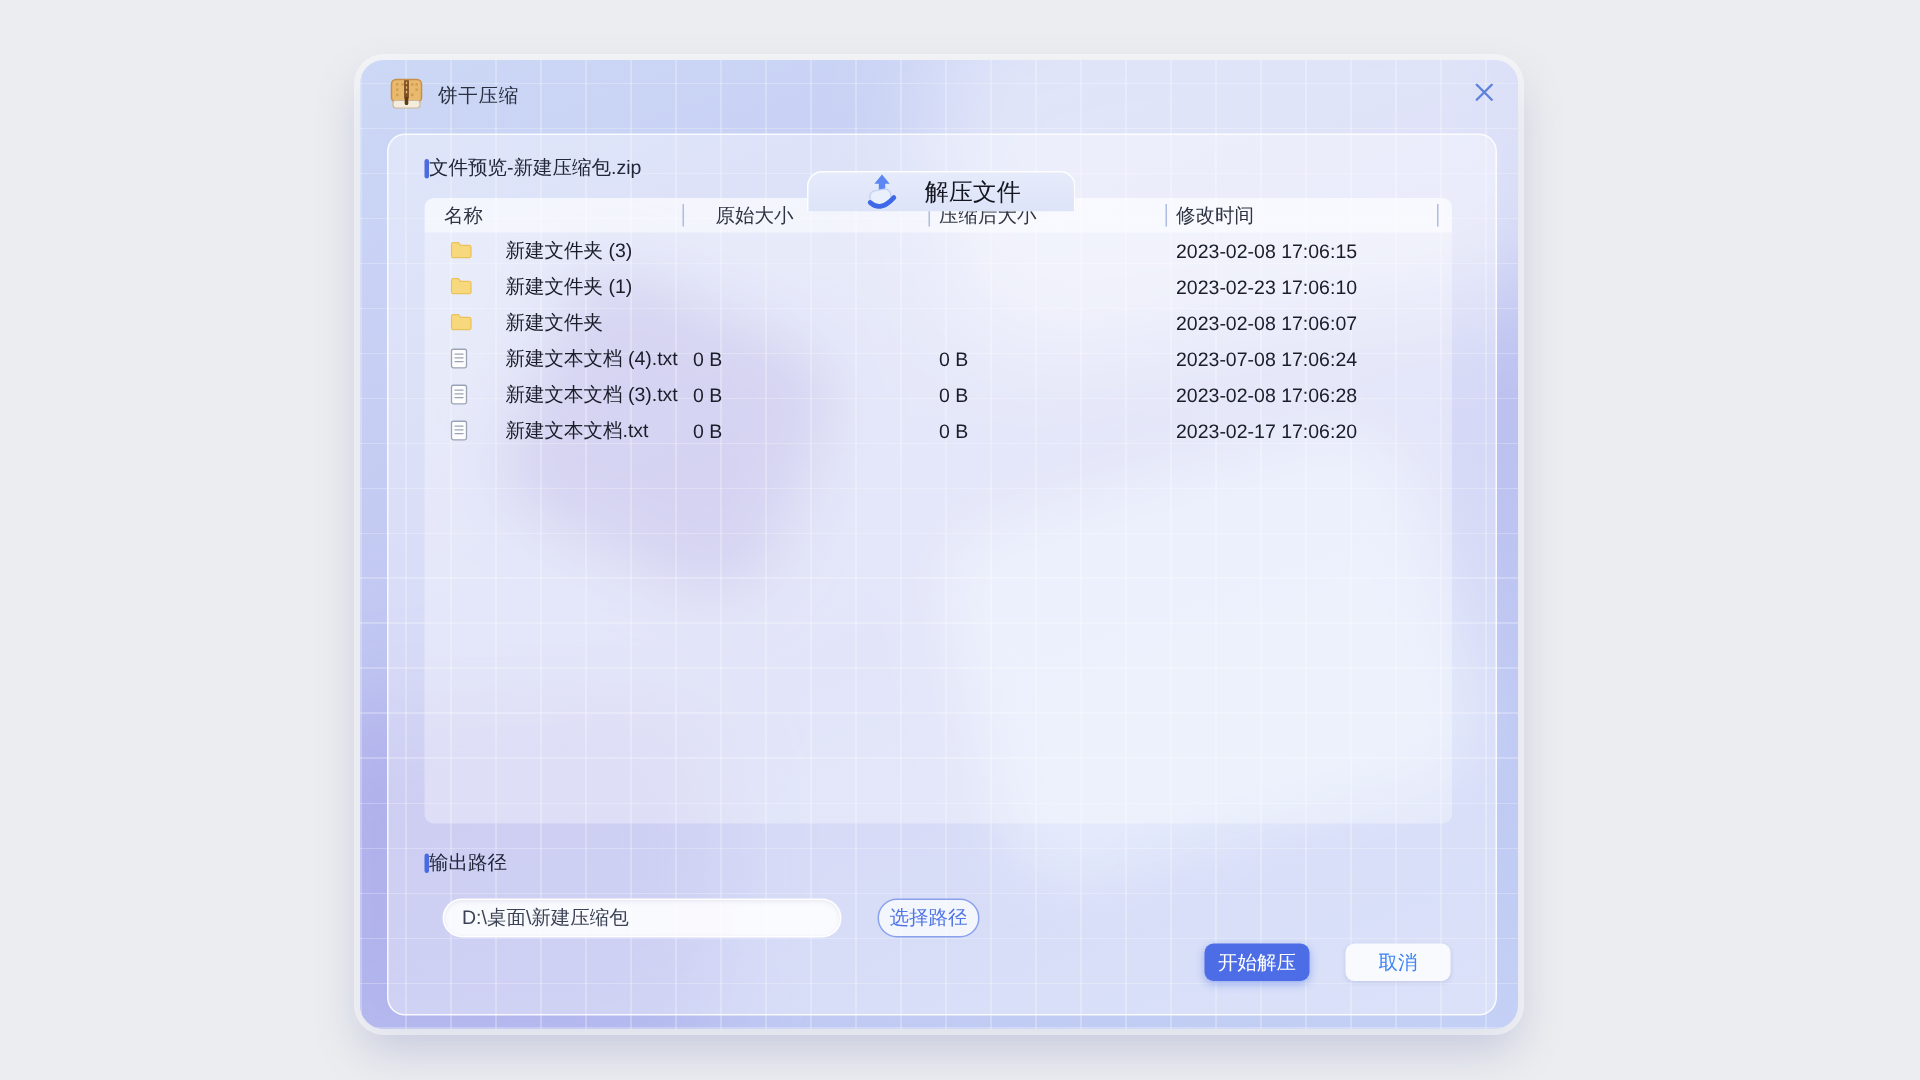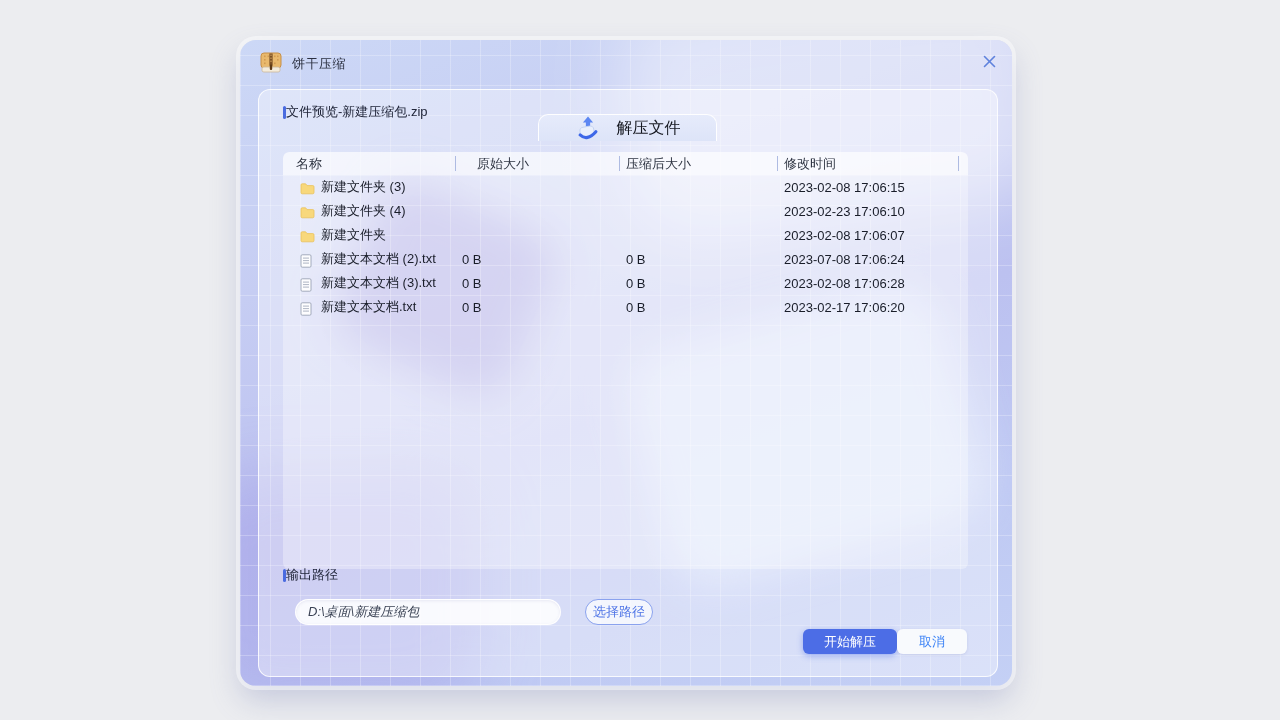--- a/index.html
+++ b/index.html
@@ -61,62 +61,61 @@
   }
   .section-label { position:absolute; display:flex; align-items:center; gap:0; }
   .section-bar { width:3px; height:13px; border-radius:1.5px; background:#4a6be0; }
   .section-text { font-size:13px; color:#21263a; }
   .section-preview { left:24px; top:13px; }
   .section-output { left:24px; top:476px; }
 
   
   .table {
     position:absolute; left:24px; top:42px; width:685px; height:417px;
-    border-radius:6px; background:rgba(255,255,255,0.32); overflow:hidden;margin-top:20px;
+    border-radius:6px; background:rgba(255,255,255,0.32); overflow:hidden;
   }
   .thead {
     display:flex; height:23px; align-items:center;
     background:rgba(255,255,255,0.50); border-radius:6px 6px 0 0;
   }
   .th { position:relative; font-size:13px; color:#2e3442; height:100%; display:flex; align-items:center; }
   .th-name { width:172px; padding-left:13px; }
   .th-size { width:164px; padding-left:22px; }
   .th-csize { width:158px; padding-left:7px; }
   .th-time { width:181px; padding-left:7px; }
   .th-gutter { width:10px; }
   .th + .th::before {
     content:""; position:absolute; left:0; top:4px; width:1px; height:15px; background:#aebbe2;
   }
   .tbody { }
   .tr { display:flex; height:24px; align-items:center; cursor:default; }
   .td { font-size:13px; color:#191d29; overflow:hidden; white-space:nowrap; }
-  .td-name { width:172px; padding-left:17px; display:flex; align-items:flex-end; gap:6px; }
+  .td-name { width:172px; padding-left:17px; display:flex; align-items:center; gap:22px; }
   .td-size { width:164px; padding-left:7px; }
   .td-csize { width:158px; padding-left:7px; }
   .td-time { width:181px; padding-left:7px; }
   .row-icon { width:15px; height:14px; flex:0 0 auto; display:inline-flex; }
 
   
   .path-input {
     position:absolute; left:36px; top:509px; width:266px; height:26px;
     border:1px solid rgba(255,255,255,0.9); border-radius:13px;
     background:rgba(255,255,255,0.88);
     font-size:13px; color:#3a4254; padding:0 12px; outline:none;
     font-family:"Liberation Sans", sans-serif;
     box-shadow:0 1px 3px rgba(120,130,180,0.15) inset;
-    font-style:italic;
   }
   .choose-btn {
     position:absolute; left:326px; top:509px; width:68px; height:26px;
     border:1px solid #8aa2ee; border-radius:13px;
     background:rgba(255,255,255,0.72); color:#4e74e6; font-size:13px;
     font-family:"Liberation Sans", sans-serif; cursor:pointer;
   }
   .extract-btn {
-    position:absolute; left:544px; top:539px; width:94px; height:25px;
+    position:absolute; left:544px; top:539px; width:70px; height:25px;
     border:none; border-radius:6px; background:#4c6de6; color:#ffffff;
     font-size:13px; font-family:Liberation Serif, serif; cursor:pointer;
     box-shadow:0 2px 6px rgba(76,109,230,0.45);
   }
   .cancel-btn {
     position:absolute; left:638px; top:539px; width:70px; height:25px;
     border:none; border-radius:6px; background:rgba(250,251,253,0.95); color:#3b82f6;
     font-size:13px; font-family:"Liberation Sans", sans-serif; cursor:pointer;
     box-shadow:0 1px 3px rgba(120,130,180,0.2);
   }
@@ -202,21 +201,21 @@
     <div class="td td-time">2023-02-08 17:06:15</div>
   </div>
           <div class="tr">
     <div class="td td-name">
       <span class="row-icon icon-folder">
         <svg width="15" height="14" viewBox="0 0 15 14">
           <path d="M1 3 Q1 1.8 2.2 1.8 h3.4 l1.5 1.8 h5.7 Q14 3.6 14 4.8 v5.6 Q14 11.8 12.8 11.8 H2.2 Q1 11.8 1 10.6 Z" fill="#f8d87c" stroke="#eac25a" stroke-width="0.8"></path>
         </svg>
       </span>
 
-      <span>新建文件夹 (4)</span>
+      <span>新建文件夹 (1)</span>
     </div>
     <div class="td td-size"></div>
     <div class="td td-csize"></div>
     <div class="td td-time">2023-02-23 17:06:10</div>
   </div>
           <div class="tr">
     <div class="td td-name">
       <span class="row-icon icon-folder">
         <svg width="15" height="14" viewBox="0 0 15 14">
           <path d="M1 3 Q1 1.8 2.2 1.8 h3.4 l1.5 1.8 h5.7 Q14 3.6 14 4.8 v5.6 Q14 11.8 12.8 11.8 H2.2 Q1 11.8 1 10.6 Z" fill="#f8d87c" stroke="#eac25a" stroke-width="0.8"></path>
@@ -233,21 +232,21 @@
     <div class="td td-name">
 
       <span class="row-icon icon-file">
         <svg width="12" height="14" viewBox="0 0 12 14">
           <rect x="1" y="0.8" width="10" height="12.4" rx="1.2" fill="#fdfdfe" stroke="#9aa3b5" stroke-width="0.9"></rect>
           <line x1="3" y1="4.1" x2="9" y2="4.1" stroke="#9aa3b5" stroke-width="0.8"></line>
           <line x1="3" y1="6.6" x2="9" y2="6.6" stroke="#9aa3b5" stroke-width="0.8"></line>
           <line x1="3" y1="9.1" x2="9" y2="9.1" stroke="#9aa3b5" stroke-width="0.8"></line>
         </svg>
       </span>
-      <span>新建文本文档 (2).txt</span>
+      <span>新建文本文档 (4).txt</span>
     </div>
     <div class="td td-size">0 B</div>
     <div class="td td-csize">0 B</div>
     <div class="td td-time">2023-07-08 17:06:24</div>
   </div>
           <div class="tr">
     <div class="td td-name">
 
       <span class="row-icon icon-file">
         <svg width="12" height="14" viewBox="0 0 12 14">

